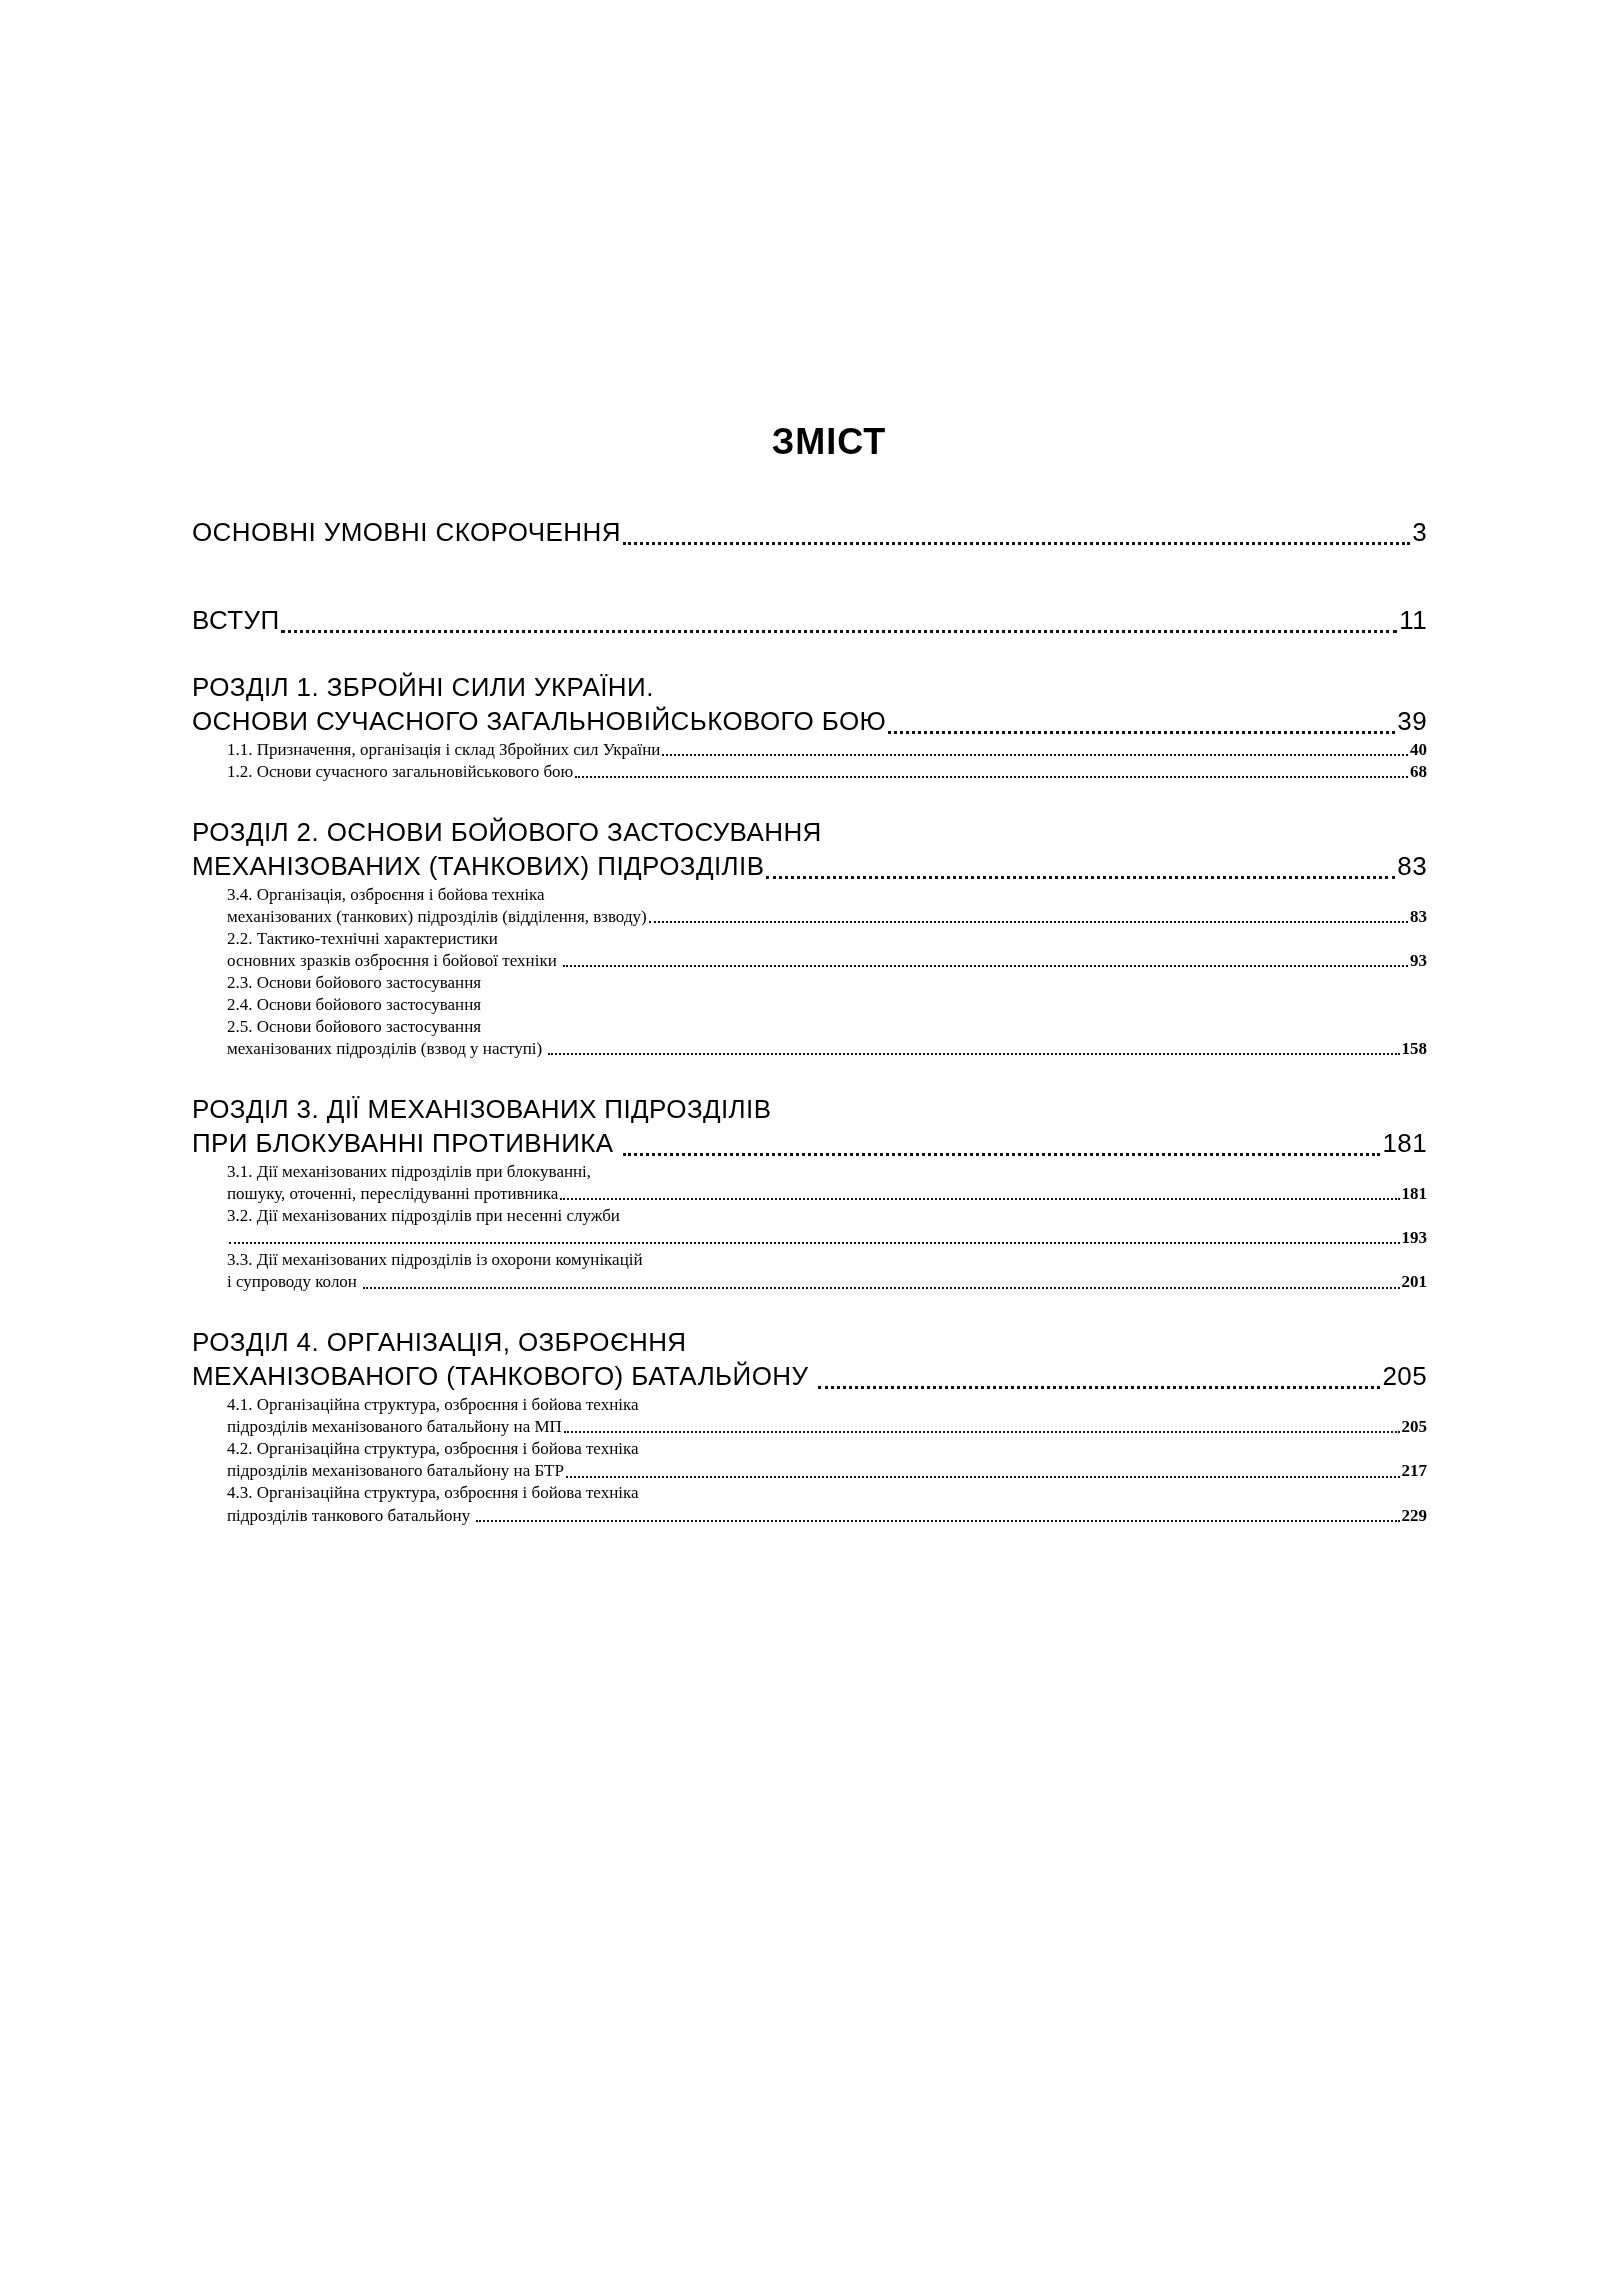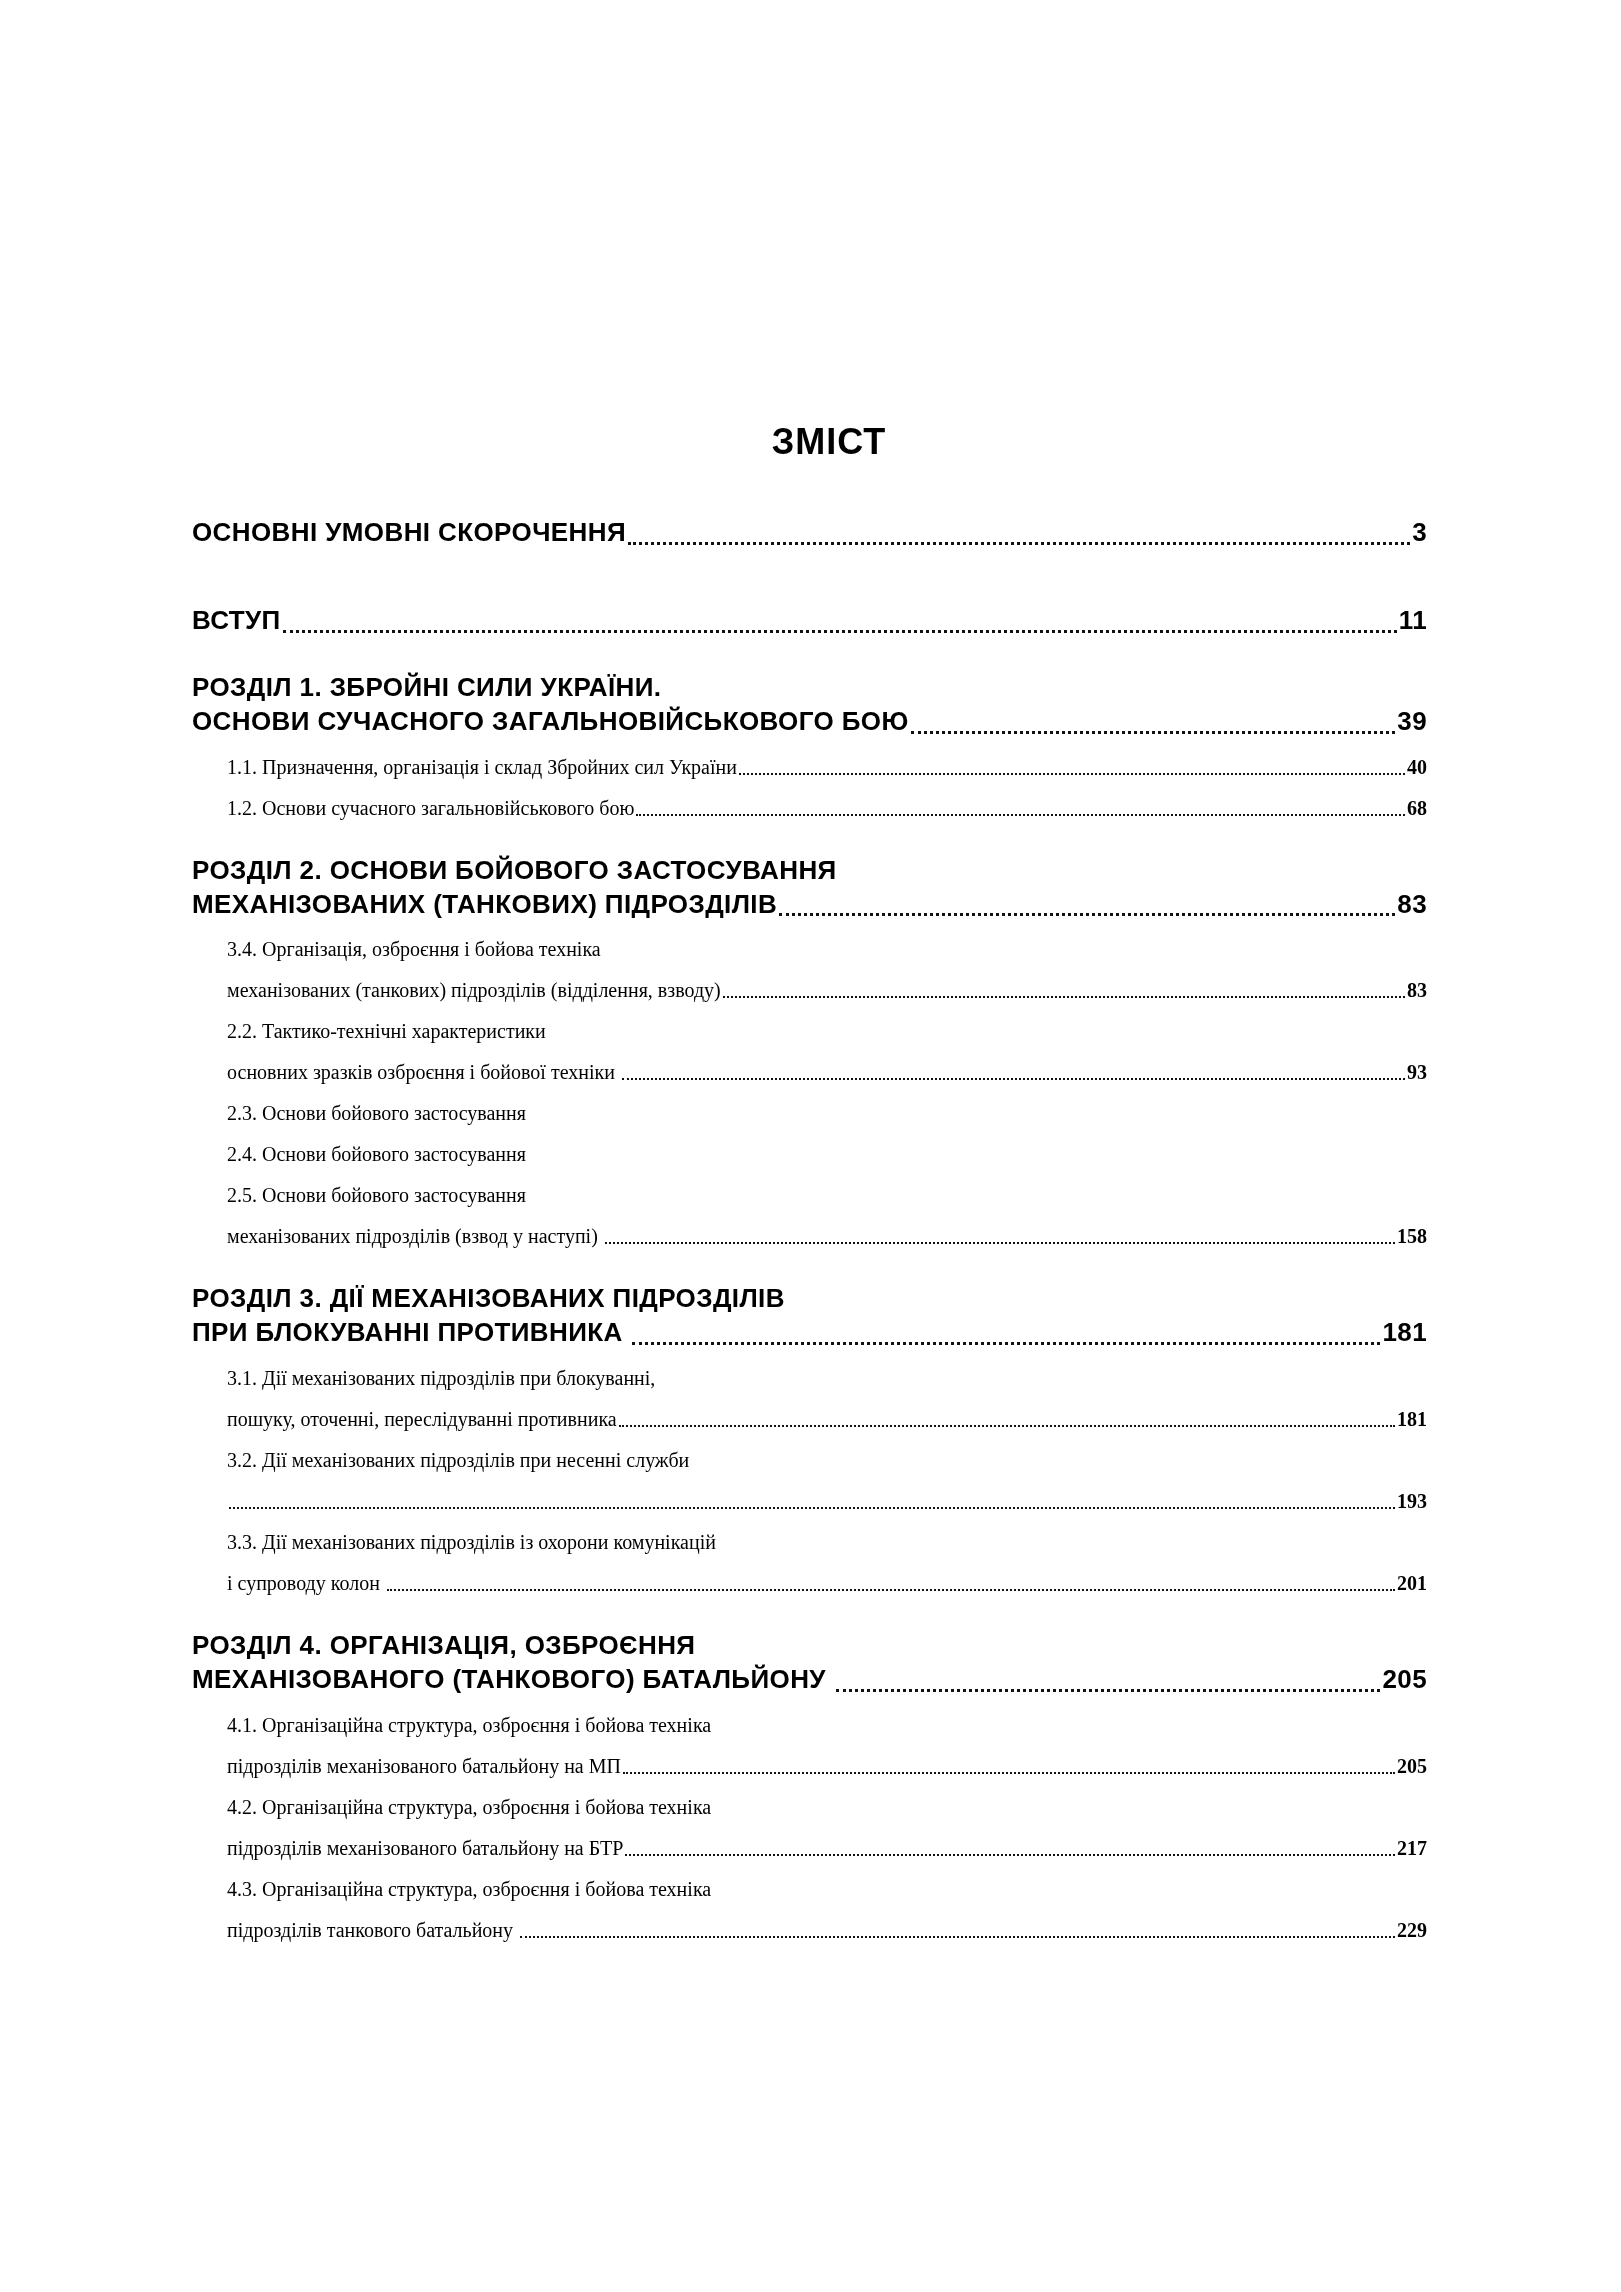--- a/index.html
+++ b/index.html
@@ -66,35 +66,34 @@
   }
   .row .pg {
     white-space: pre;
     text-align: right;
     font-weight: bold;
   }
 
   
   .lv0 .txt, .lv0 .pg {
     font-family: "Liberation Sans", sans-serif;
-    font-weight: bold;
+    font-weight: normal;
     font-size: 26px;
     letter-spacing: 0.4px;
   }
   .lv0 .leader {
     border-bottom-width: 3.4px;
   }
   
   .lv1 {
     padding-left: 35px;
   }
   .lv1 .txt, .lv1 .pg {
     font-family: "Liberation Serif", serif;
-    font-size: 20px;
-    margin-top: 15px;
+    font-size: 17px;
   }
 </style>
 </head>
 <body>
 
 <div class="page">
   <div class="content">
     <div class="toc-title">ЗМІСТ</div>
     <div id="toc-entries">
         <div class="entry lv0" style="margin-bottom: 21.6px;">

